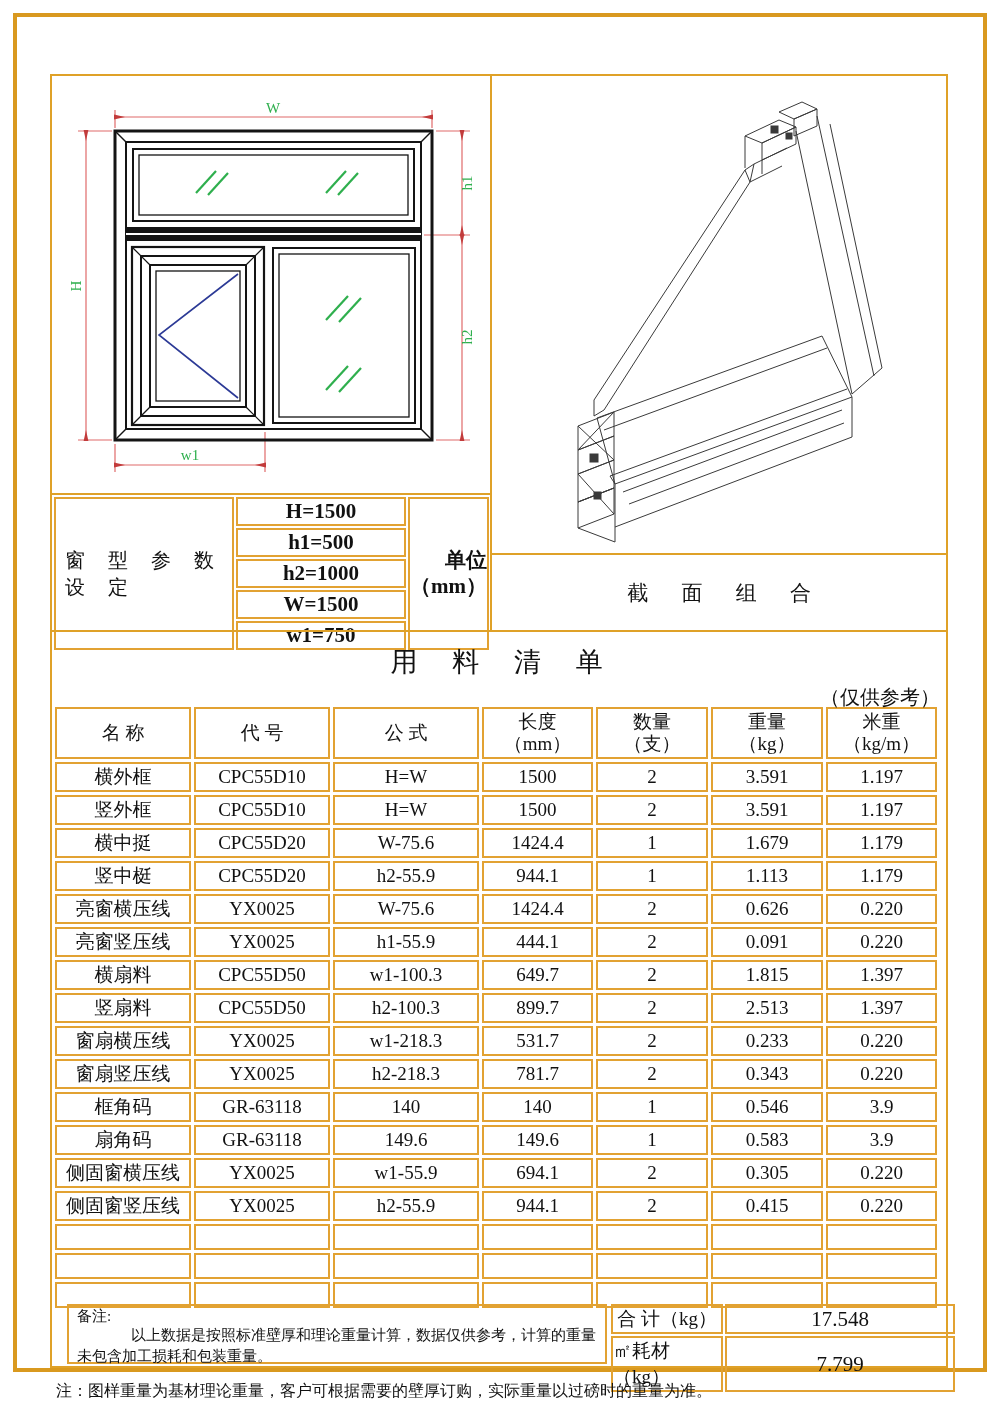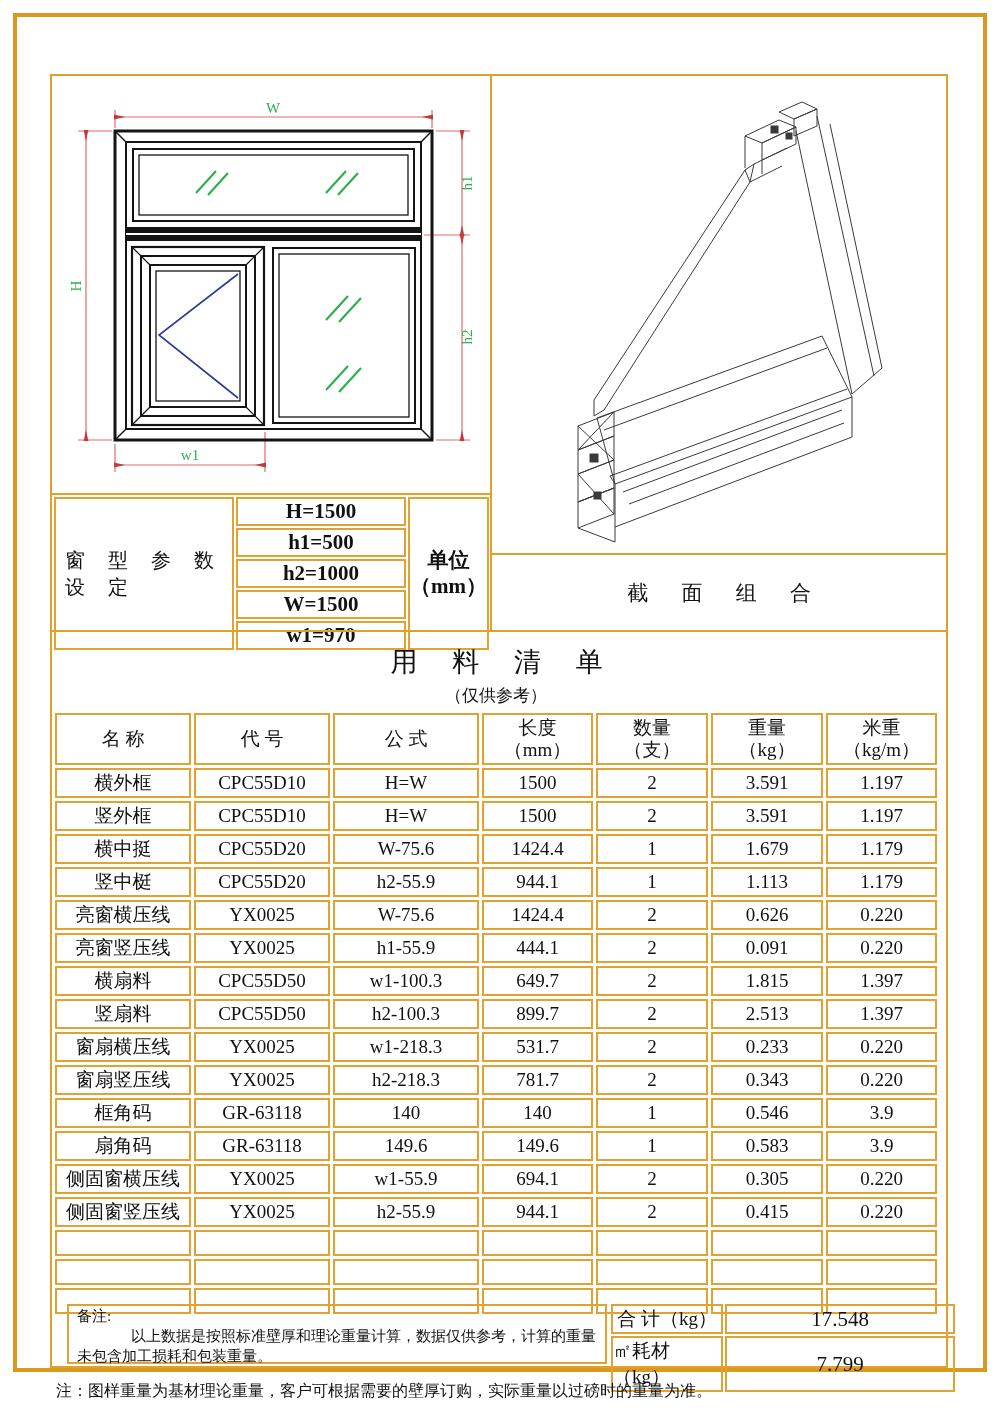--- a/index.html
+++ b/index.html
@@ -29,31 +29,31 @@
   .section-panel{position:absolute;left:440px;top:0;width:404px;height:554px;}
   .section-svg{position:absolute;left:0;top:0;width:454px;height:477px;}
   .section-caption{position:absolute;left:0;top:477px;width:454px;height:77px;
                    border-top:2px solid #DFA128;box-sizing:border-box;
                    display:flex;align-items:center;justify-content:center;
                    font-size:21px;letter-spacing:14px;padding-left:14px;}
   
   .materials-block{position:absolute;left:0;top:554px;width:894px;height:672px;
                    border-top:2px solid #DFA128;box-sizing:border-box;}
   .m-title{margin-top:12px;text-align:center;font-size:27px;letter-spacing:14px;padding-left:9px;}
-  .m-note{text-align:center;font-size:17px;margin:4px 6px 0 0;height:18px;}
-  table.materials{border-collapse:separate;border-spacing:3px;width:738px;table-layout:fixed;margin-top:8px;}
+  .m-note{text-align:right;font-size:20px;margin:4px 6px 0 0;height:18px;}
+  table.materials{border-collapse:separate;border-spacing:3px;width:738px;table-layout:fixed;margin-top:2px;}
   table.materials th,table.materials td{border:2px solid #E2A232;text-align:center;padding:0;overflow:hidden;}
   table.materials th{height:48px;font-size:19px;font-weight:normal;line-height:1.15;}
   table.materials td{height:26px;font-size:19px;}
   table.materials tr.empty td{height:22px;}
   
   .footer-row{position:absolute;left:12px;top:1226px;width:894px;height:64px;display:flex;}
   .remark-box{width:540px;margin:2px 2px 2px 3px;border:2px solid #E2A232;box-sizing:border-box;
               font-size:15px;line-height:1.32;padding:1px 8px;}
-  .remark-indent{text-indent:3.6em;}
+  .remark-indent{text-indent:3.6em;font-family:Liberation Mono, monospace;}
   .totals{flex:1;display:grid;grid-template-columns:112px 1fr;grid-auto-rows:1fr;gap:2px;
           padding:2px 3px 2px 2px;box-sizing:border-box;}
   .t-cell{border:2px solid #E2A232;display:flex;align-items:center;justify-content:center;box-sizing:border-box;}
   .t-label{font-size:19px;font-weight:normal;}
   .t-value{font-size:21px;}
   .bottom-note{position:absolute;left:56px;top:1381px;font-size:16px;}
   svg text{font-family:"Liberation Serif","DejaVu Serif",serif;}
 </style>
 </head>
 <body>
@@ -139,28 +139,28 @@
           <line x1="274" y1="314" x2="296" y2="290"></line>
             <line x1="287" y1="316" x2="309" y2="292"></line>
         </g>
       </svg>
     </div>
 
     <div class="params-box">
       <div class="params-grid">
         <div class="p-cell p-label">窗 型 参 数 设 定</div>
         <div class="p-cell p-val">H=1500</div>
-        <div class="p-cell p-unit" style="grid-column:3;">
+        <div class="p-cell p-unit" style="grid-column:3;align-items:flex-end;">
           <div>单位</div>
           <div>（mm）</div>
         </div>
         <div class="p-cell p-val" style="grid-column:2;">h1=500</div>
         <div class="p-cell p-val" style="grid-column:2;">h2=1000</div>
         <div class="p-cell p-val" style="grid-column:2;">W=1500</div>
-        <div class="p-cell p-val" style="grid-column:2;">w1=970</div>
+        <div class="p-cell p-val" style="grid-column:2;">w1=750</div>
       </div>
     </div>
 
     <div class="section-panel">
       <svg class="section-svg" width="454" height="477" viewBox="0 0 454 477">
         <g stroke="#3a3a3a" stroke-width="1" fill="none">
 
           <polyline points="262,88 253,94 102,324 102,340 112,334 258,106 262,88"></polyline>
           <line x1="253" y1="94" x2="258" y2="106"></line>
           <line x1="262" y1="88" x2="295" y2="72"></line>

